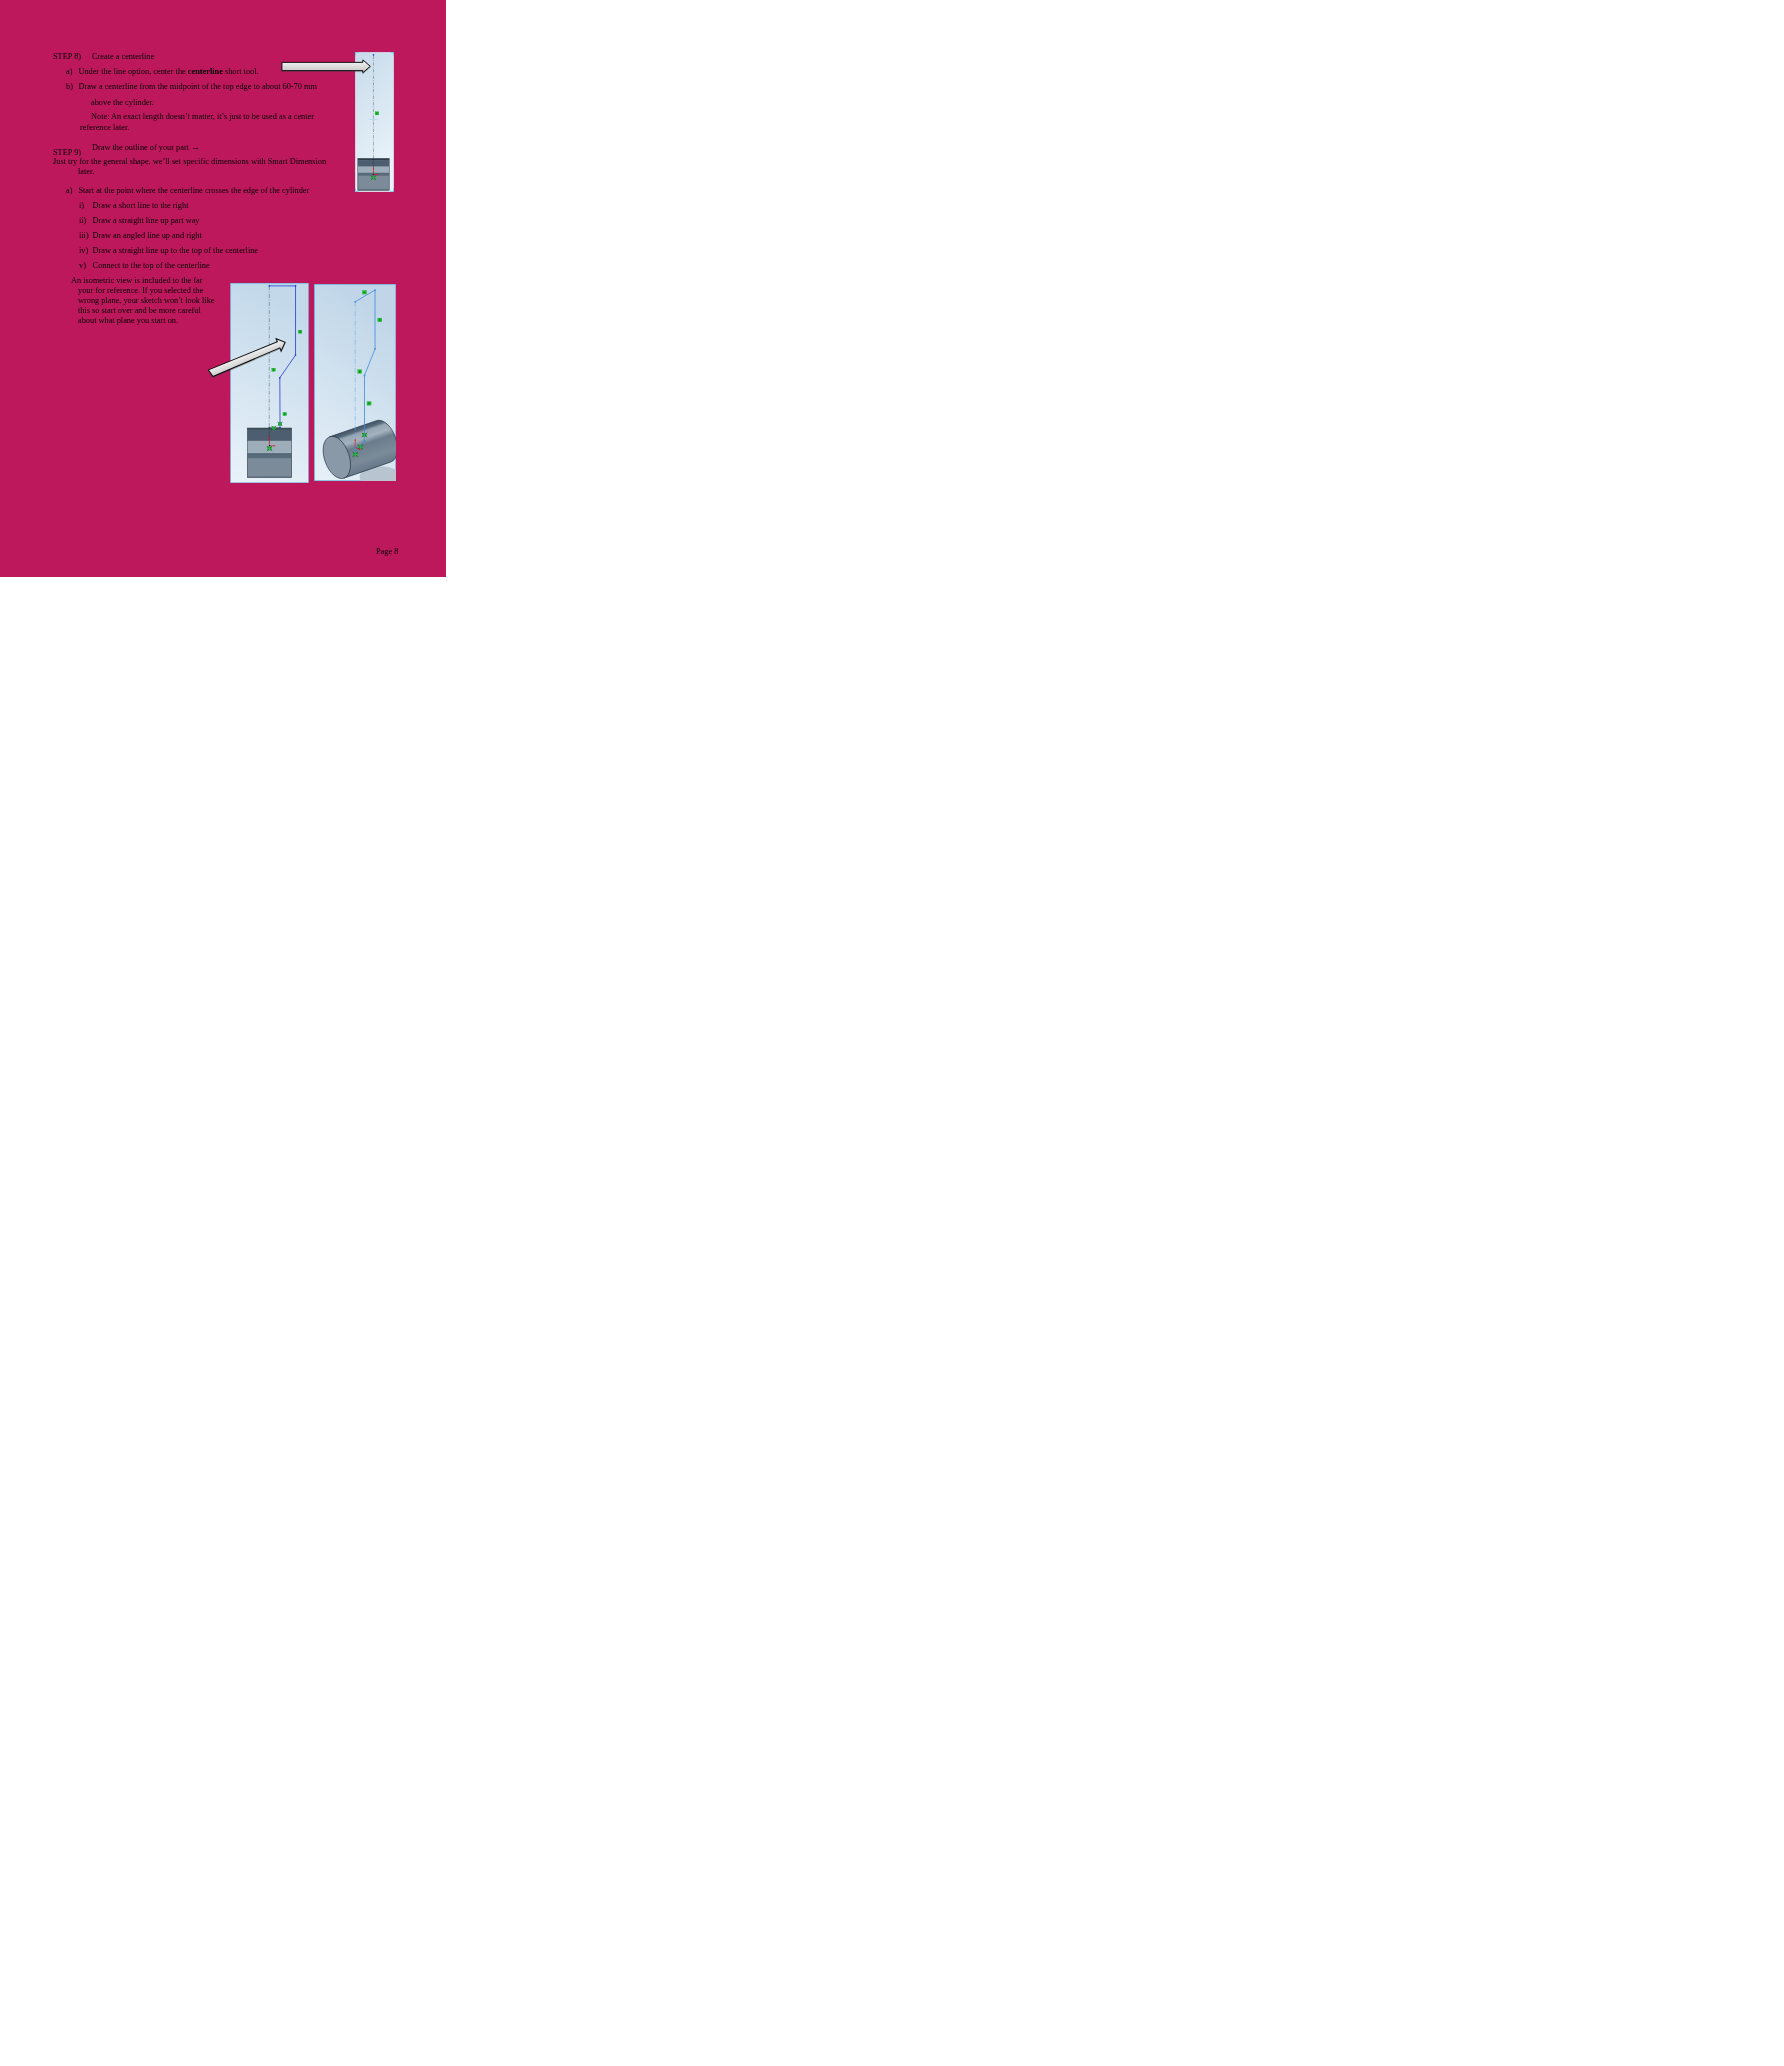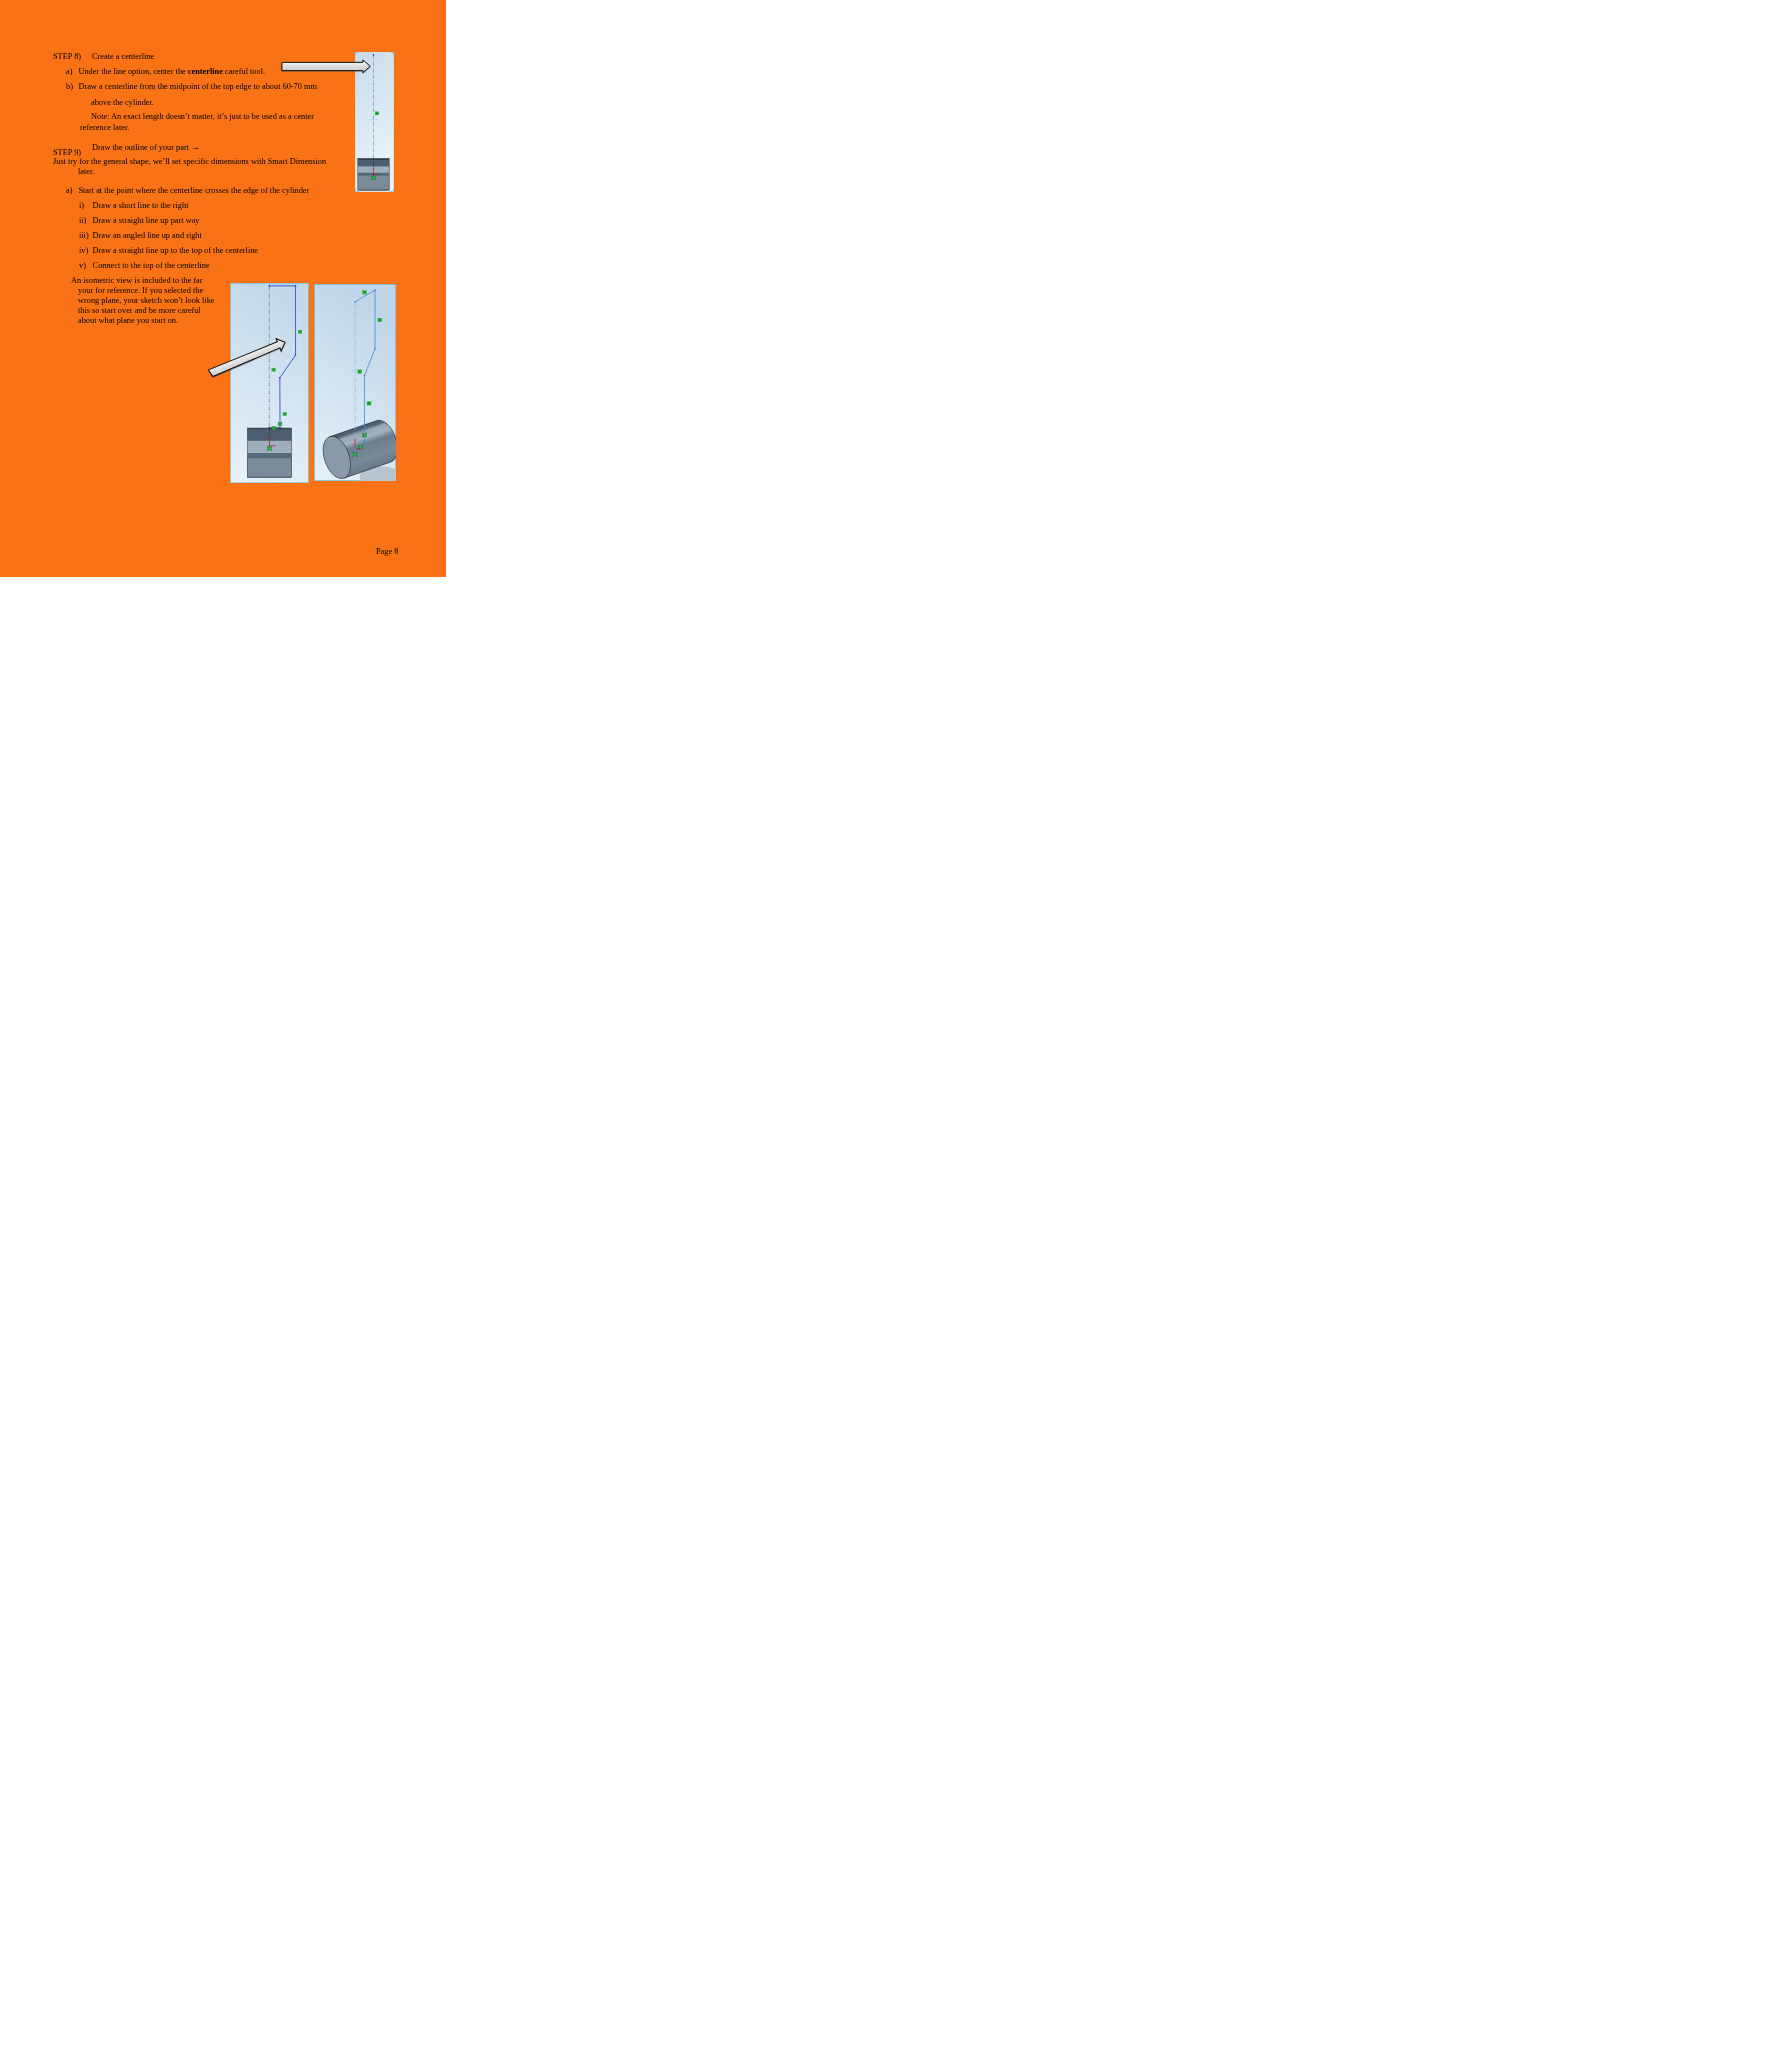--- a/index.html
+++ b/index.html
@@ -1,36 +1,36 @@
 <!DOCTYPE html>
 <html style="font-size:6.6px"><head>
 <meta charset="utf-8">
 <style>
   html,body{margin:0;padding:0;background:#ffffff;}
-  .page{position:relative;width:446px;height:577px;background:#f97316;overflow:hidden;
+  .page{position:relative;width:446px;height:577px;background:#be185d;overflow:hidden;
         font-family:"Liberation Serif","DejaVu Serif",serif;color:#000;}
   .t{position:absolute;white-space:nowrap;font-size:8.3px;line-height:10.7px;}
   .mk30{display:inline-block;width:12.4px;}
   .mk32{display:inline-block;width:13.6px;}
   .it{}
   .bd{font-weight:bold;}
   .arrowglyph{font-weight:bold;font-size:9px;}
   .fig{position:absolute;overflow:hidden;}
   .fig svg{display:block;}
   .callout{position:absolute;filter:drop-shadow(0.6px 1px 0.6px rgba(70,70,70,.35));}
 </style>
 </head>
 <body>
 
 <div class="page">
 
   <div class="t" style="left:53px;top:52px"><span>STEP 8)</span></div>
   <div class="t" style="left:92px;top:52px">Create a centerline</div>
 
-  <div class="t" style="left:66px;top:67px"><span class="mk30">a)</span><span>Under the </span><span class="it">line</span><span> option, center the </span><span class="bd">centerline</span><span> careful tool.</span></div>
+  <div class="t" style="left:66px;top:67px"><span class="mk30">a)</span><span>Under the </span><span class="it">line</span><span> option, center the </span><span class="bd">centerline</span><span> short tool.</span></div>
 
   <div class="t" style="left:66px;top:82px"><span class="mk30">b)</span><span>Draw a centerline from the midpoint of the top edge to about 60-70 mm</span></div>
   <div class="t" style="left:91px;top:98px">above the cylinder.</div>
 
   <div class="t" style="left:91px;top:112px">Note: An exact length doesn’t matter, it’s just to be used as a center</div>
   <div class="t" style="left:80px;top:123px">reference later.</div>
 
   <div class="t" style="left:53px;top:148px"><span>STEP 9)</span></div>
   <div class="t" style="left:92px;top:142px"><span>Draw the outline of your part</span> <span class="arrowglyph">→</span></div>
 

